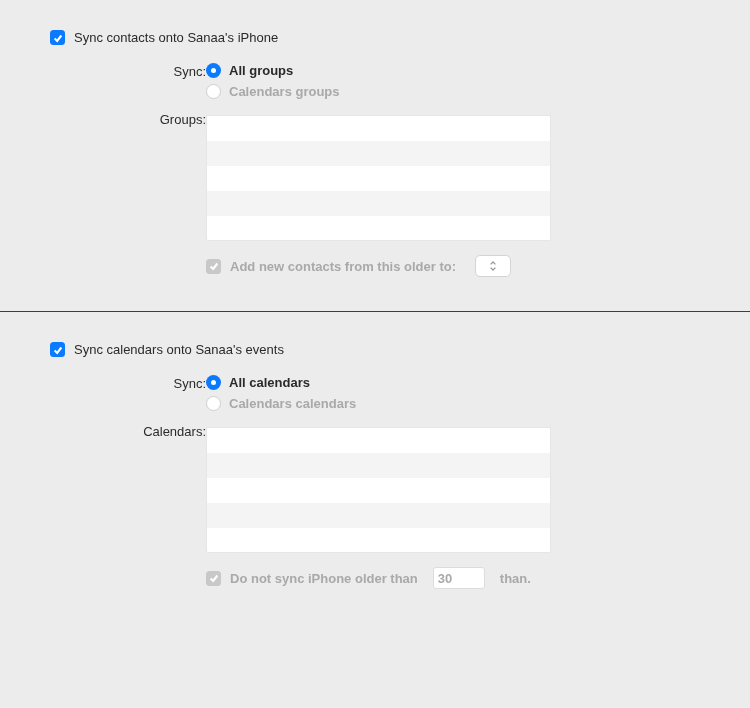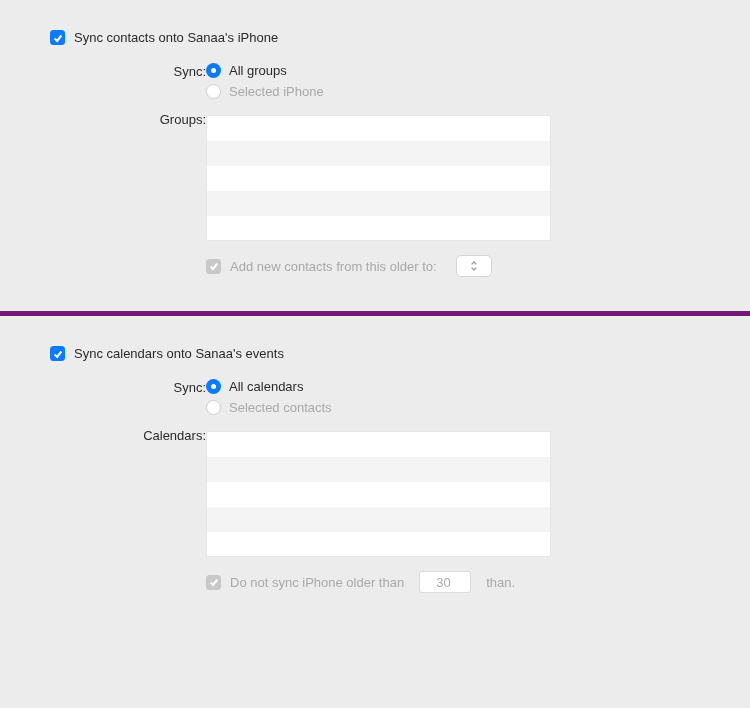--- a/index.html
+++ b/index.html
@@ -13,21 +13,21 @@
       background: #ececec;
       color: #262626;
       width: 750px;
       height: 708px;
       padding: 30px 50px 20px 50px;
     }
     .section {
       padding-bottom: 30px;
     }
     .section-top {
-      border-bottom: 5px solid #701a75;
+      border-bottom: 1px solid #701a75;
       margin-bottom: 30px;
       margin-left: -50px;
       margin-right: -50px;
       padding-left: 50px;
       padding-right: 50px;
     }
     .header-row {
       display: flex;
       align-items: center;
       gap: 9px;
@@ -71,20 +71,21 @@
     }
     .row-label {
       width: 156px;
       text-align: right;
       padding-right: 0;
       padding-top: 1px;
       color: #2a2a2a;
     }
     .row-content {
       flex: 1;
+      font-weight: bold;
     }
     .radio-row {
       display: flex;
       align-items: center;
       gap: 8px;
       margin-bottom: 6px;
     }
     .radio {
       width: 15px;
       height: 15px;
@@ -158,21 +159,21 @@
       stroke: #9a9a9a;
       stroke-width: 1.6;
       fill: none;
     }
     .num-input {
       width: 52px;
       height: 22px;
       background: #fff;
       border: 1px solid #dcdcdc;
       border-radius: 3px;
-      padding: 0 16px;
+      padding: 0 4px;
       color: #a9a9a9;
       font-size: 13px;
       text-align: center;
       display: inline-flex;
       align-items: center;
       margin: 0 6px;
     }
     .row.groups {
       margin-top: 6px;
     }
@@ -192,21 +193,21 @@
 
   <div class="row">
     <div class="row-label">Sync:</div>
     <div class="row-content">
       <div class="radio-row">
         <span class="radio selected"></span>
         <span class="radio-label">All groups</span>
       </div>
       <div class="radio-row">
         <span class="radio disabled"></span>
-        <span class="radio-label disabled">Selected iPhone</span>
+        <span class="radio-label disabled">Calendars groups</span>
       </div>
     </div>
   </div>
 
   <div class="row groups">
     <div class="row-label">Groups:</div>
     <div class="row-content">
       <div class="listbox">
         <div class="listbox-stripe"></div>
         <div class="listbox-stripe alt"></div>
@@ -244,21 +245,21 @@
 
   <div class="row">
     <div class="row-label">Sync:</div>
     <div class="row-content">
       <div class="radio-row">
         <span class="radio selected"></span>
         <span class="radio-label">All calendars</span>
       </div>
       <div class="radio-row">
         <span class="radio disabled"></span>
-        <span class="radio-label disabled">Selected contacts</span>
+        <span class="radio-label disabled">Calendars calendars</span>
       </div>
     </div>
   </div>
 
   <div class="row groups">
     <div class="row-label">Calendars:</div>
     <div class="row-content">
       <div class="listbox">
         <div class="listbox-stripe"></div>
         <div class="listbox-stripe alt"></div>

